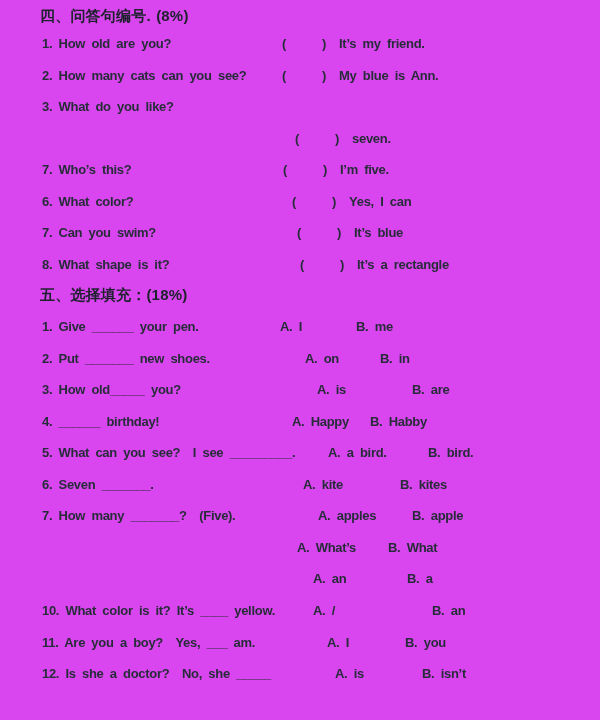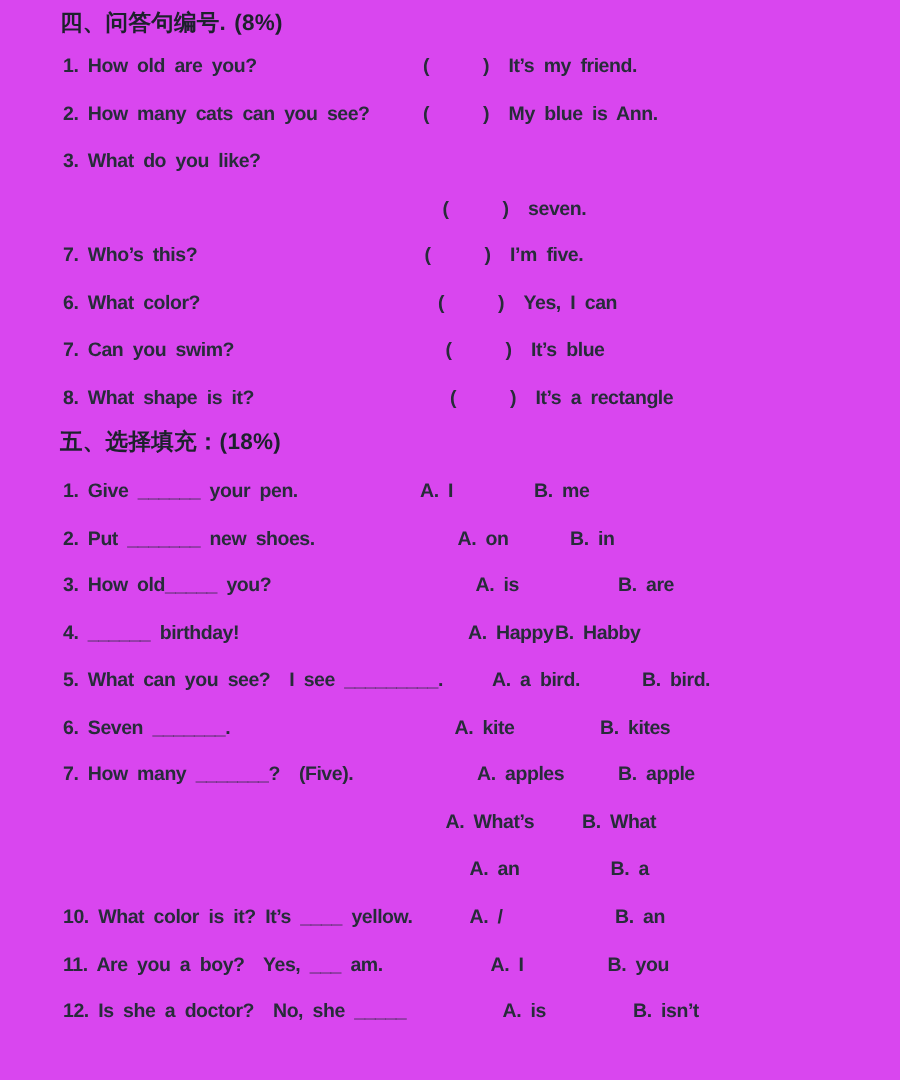--- a/index.html
+++ b/index.html
@@ -139,21 +139,21 @@
   </div>
 
   <div class="row" style="top: 382.1px;">
     <span class="q">3. How old_____ you?</span>
     <span class="opt opt-a" style="left: 317px;">A. is</span>
     <span class="opt opt-b" style="left: 412px;">B. are</span>
   </div>
 
   <div class="row" style="top: 413.65px;">
     <span class="q">4. ______ birthday!</span>
-    <span class="opt opt-a" style="left: 292px; margin-left: 20px;">A. Happy</span>
+    <span class="opt opt-a" style="left: 292px;">A. Happy</span>
     <span class="opt opt-b" style="left: 370px;">B. Habby</span>
   </div>
 
   <div class="row" style="top: 445.2px;">
     <span class="q">5. What can you see?  I see _________.</span>
     <span class="opt opt-a" style="left: 328px;">A. a bird.</span>
     <span class="opt opt-b" style="left: 428px;">B. bird.</span>
   </div>
 
   <div class="row" style="top: 476.75px; padding-left: 39px;">
@@ -174,21 +174,21 @@
   </div>
 
   <div class="row" style="top: 571.4px;">
     <span class="opt opt-a" style="left: 313px;">A. an</span>
     <span class="opt opt-b" style="left: 407px;">B. a</span>
   </div>
 
   <div class="row" style="top: 602.95px;">
     <span class="q">10. What color is it? It’s ____ yellow.</span>
     <span class="opt opt-a" style="left: 313px;">A. /</span>
-    <span class="opt opt-b" style="left: 410px;">B. an</span>
+    <span class="opt opt-b" style="left: 432px;">B. an</span>
   </div>
 
   <div class="row" style="top: 634.5px;">
     <span class="q">11. Are you a boy?  Yes, ___ am.</span>
     <span class="opt opt-a" style="left: 327px;">A. I</span>
     <span class="opt opt-b" style="left: 405px;">B. you</span>
   </div>
 
   <div class="row" style="top: 666.05px;">
     <span class="q">12. Is she a doctor?  No, she _____</span>

